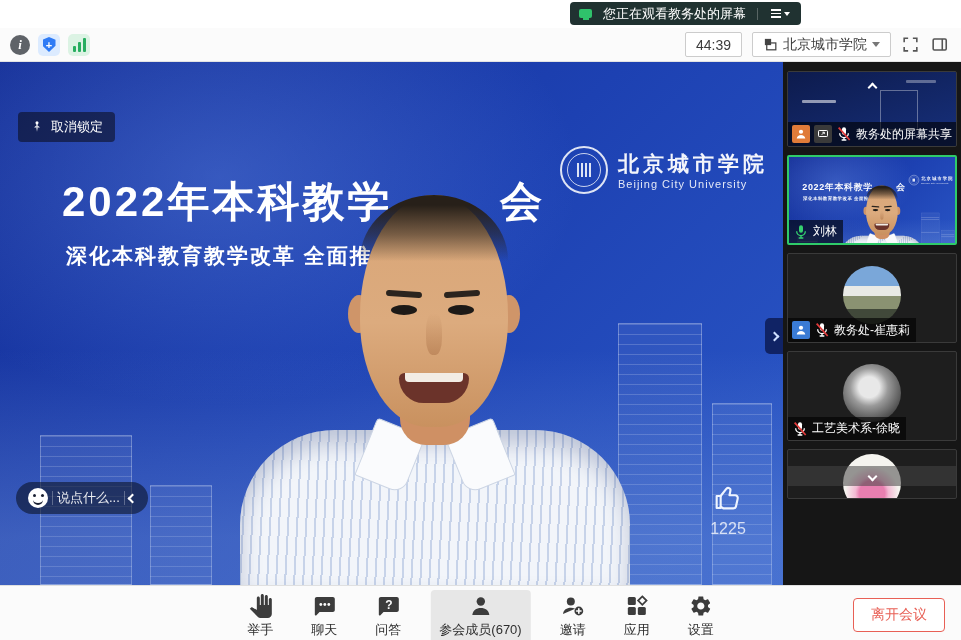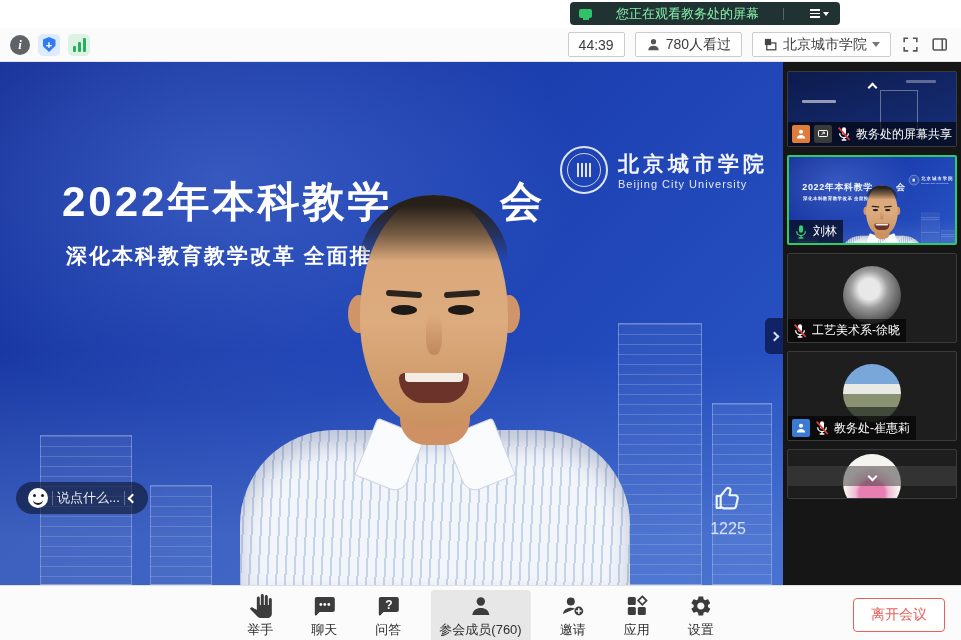--- a/index.html
+++ b/index.html
@@ -3,21 +3,21 @@
 <meta charset="utf-8">
 <style>
   * { margin:0; padding:0; box-sizing:border-box; }
   html,body { width:961px; height:640px; overflow:hidden; background:#fff;
     font-family:"Liberation Sans","DejaVu Sans",sans-serif; }
   .window { position:relative; width:961px; height:640px; background:#fff; outline:1px solid #cfcfcf; }
 
   
   .top-strip { position:absolute; left:0; top:0; width:961px; height:28px; background:#fff; }
   .notification { position:absolute; left:570px; top:2px; height:23px; background:#203231;
-    border-radius:4px; display:flex; align-items:center; gap:24px; padding:0 9px; color:#86efac; font-size:13px; }
+    border-radius:4px; display:flex; align-items:center; gap:11px; padding:0 9px; color:#ffffff; font-size:13px; }
   .scr-icon { width:13px; height:9px; background:#2fc26b; border-radius:2px; position:relative; flex:0 0 auto; }
   .scr-icon::after { content:""; position:absolute; left:3.5px; bottom:-2px; width:6px; height:2px; background:#2fc26b; }
   .notif-div { width:1px; height:12px; background:rgba(255,255,255,.25); }
   .banner-menu { background:none; border:0; display:flex; align-items:center; gap:3px; cursor:pointer; padding:2px; }
   .burger { display:flex; flex-direction:column; gap:2px; }
   .burger i { display:block; width:10px; height:1.5px; background:#fff; }
   .caret-w { width:0; height:0; border-left:3.5px solid transparent; border-right:3.5px solid transparent; border-top:4px solid #fff; }
 
   
   .toolbar-top { position:absolute; left:0; top:28px; width:961px; height:34px; background:#fbfbfb;
@@ -196,26 +196,20 @@
         <i style="height:6px"></i>
           <i style="height:10px"></i>
           <i style="height:14px"></i>
       </button>
     </div>
     <div class="tt-right">
       <div class="box">
         <span>44:39</span>
       </div>
       <button class="box">
-        <svg class="svgp" width="15" height="15" viewBox="0 0 24 24" style="color:#555">
-            <use href="#p-person"></use>
-          </svg>
-        <span>780人看过</span>
-      </button>
-      <button class="box">
         <svg class="svgp" width="15" height="15" viewBox="0 0 24 24">
           <rect x="3" y="3" width="10" height="10" fill="#444"></rect>
             <rect x="6" y="9.5" width="14.5" height="11" fill="none" stroke="#444" stroke-width="2"></rect>
         </svg>
         <span>北京城市学院</span>
         <span class="caret-g"></span>
       </button>
       <button class="icbtn">
         <svg class="svgp" width="19" height="19" viewBox="0 0 24 24" fill="none" stroke="#555" stroke-width="2">
           <path d="M4 9V4h5M15 4h5v5M20 15v5h-5M9 20H4v-5"></path>
@@ -260,20 +254,29 @@
           <div class="brow l"></div>
             <div class="brow r"></div>
           <div class="eye l"></div>
             <div class="eye r"></div>
           <div class="nose"></div>
           <div class="mouth"></div>
         </div>
       </div>
     </div>
 
+    <button class="pin">
+      <svg class="svgp" width="14" height="14" viewBox="0 0 24 24" fill="#fff">
+        <circle cx="12" cy="4.6" r="2.6"></circle>
+          <rect x="10.9" y="6.5" width="2.2" height="4.5"></rect>
+        <path d="M7.2 13 L16.8 13 L15 10.6 L9 10.6 Z"></path>
+          <path d="M12 20 L10.9 13 L13.1 13 Z"></path>
+      </svg>
+      <span>取消锁定</span>
+    </button>
 
     <div class="msg-pill">
       <button class="smiley"></button>
       <span class="pill-div"></span>
       <button class="msg-text">说点什么...</button>
       <span class="pill-div"></span>
       <button class="chevbtn">
           <span class="chev left"></span>
         </button>
     </div>
@@ -367,50 +370,50 @@
         <span class="micwrap">
           <svg class="svgp" width="16" height="16" viewBox="0 0 24 24" style="color:#35d06f">
               <use href="#p-mic"></use>
             </svg>
         </span>
         <span>刘林</span>
       </div>
     </div>
 
     <div class="tile t-std">
+      <div class="pava ava-mountain"></div>
+      <div class="tlabel">
+        <span class="avbox blue">
+          <svg class="svgp" width="12" height="12" viewBox="0 0 24 24" style="color:#fff">
+              <use href="#p-person"></use>
+            </svg>
+        </span>
+        <span class="micwrap">
+          <svg class="svgp" width="16" height="16" viewBox="0 0 24 24" style="color:#fff">
+              <use href="#p-mic"></use>
+              <line x1="4" y1="2.5" x2="20.5" y2="21" stroke="#e23b3b" stroke-width="2.6"></line>
+            </svg>
+        </span>
+        <span>教务处-崔惠莉</span>
+      </div>
+    </div>
+
+    <div class="tile t-std">
       <div class="pava ava-bw"></div>
       <div class="tlabel">
         <span class="micwrap">
           <svg class="svgp" width="16" height="16" viewBox="0 0 24 24" style="color:#fff">
               <use href="#p-mic"></use>
               <line x1="4" y1="2.5" x2="20.5" y2="21" stroke="#e23b3b" stroke-width="2.6"></line>
             </svg>
         </span>
         <span>工艺美术系-徐晓</span>
       </div>
     </div>
 
-    <div class="tile t-std">
-      <div class="pava ava-mountain"></div>
-      <div class="tlabel">
-        <span class="avbox blue">
-          <svg class="svgp" width="12" height="12" viewBox="0 0 24 24" style="color:#fff">
-              <use href="#p-person"></use>
-            </svg>
-        </span>
-        <span class="micwrap">
-          <svg class="svgp" width="16" height="16" viewBox="0 0 24 24" style="color:#fff">
-              <use href="#p-mic"></use>
-              <line x1="4" y1="2.5" x2="20.5" y2="21" stroke="#e23b3b" stroke-width="2.6"></line>
-            </svg>
-        </span>
-        <span>教务处-崔惠莉</span>
-      </div>
-    </div>
-
 
     <div class="tile t-more">
       <div class="pava ava-flower"></div>
       <button class="more-band">
           <span class="chev down"></span>
         </button>
     </div>
   </aside>
 
   <div class="toolbar-bottom">
@@ -436,21 +439,21 @@
         <svg class="svgp" width="24" height="24" viewBox="0 0 24 24" style="color:#3c3c3c">
           <use href="#p-bubble"></use>
             <text x="12" y="14.5" text-anchor="middle" font-size="12" font-weight="bold" fill="#fbfbfb" font-family="Liberation Sans,sans-serif">?</text>
         </svg>
         <span class="tlbl">问答</span>
       </button>
       <button class="titem active">
         <svg class="svgp" width="24" height="24" viewBox="0 0 24 24" style="color:#3c3c3c">
             <use href="#p-person"></use>
           </svg>
-        <span class="tlbl">参会成员(760)</span>
+        <span class="tlbl">参会成员(670)</span>
       </button>
       <button class="titem">
         <svg class="svgp" width="24" height="24" viewBox="0 0 24 24" fill="currentColor">
           <circle cx="10" cy="7.5" r="4"></circle>
           <path d="M2.2 20c.4-4.2 3.6-6.3 7.8-6.3 1.6 0 3.1.3 4.3 1"></path>
           <circle cx="18" cy="17" r="4.4"></circle>
           <path d="M18 14.8v4.4M15.8 17h4.4" stroke="#fbfbfb" stroke-width="1.6" stroke-linecap="round"></path>
         </svg>
         <span class="tlbl">邀请</span>
       </button>

